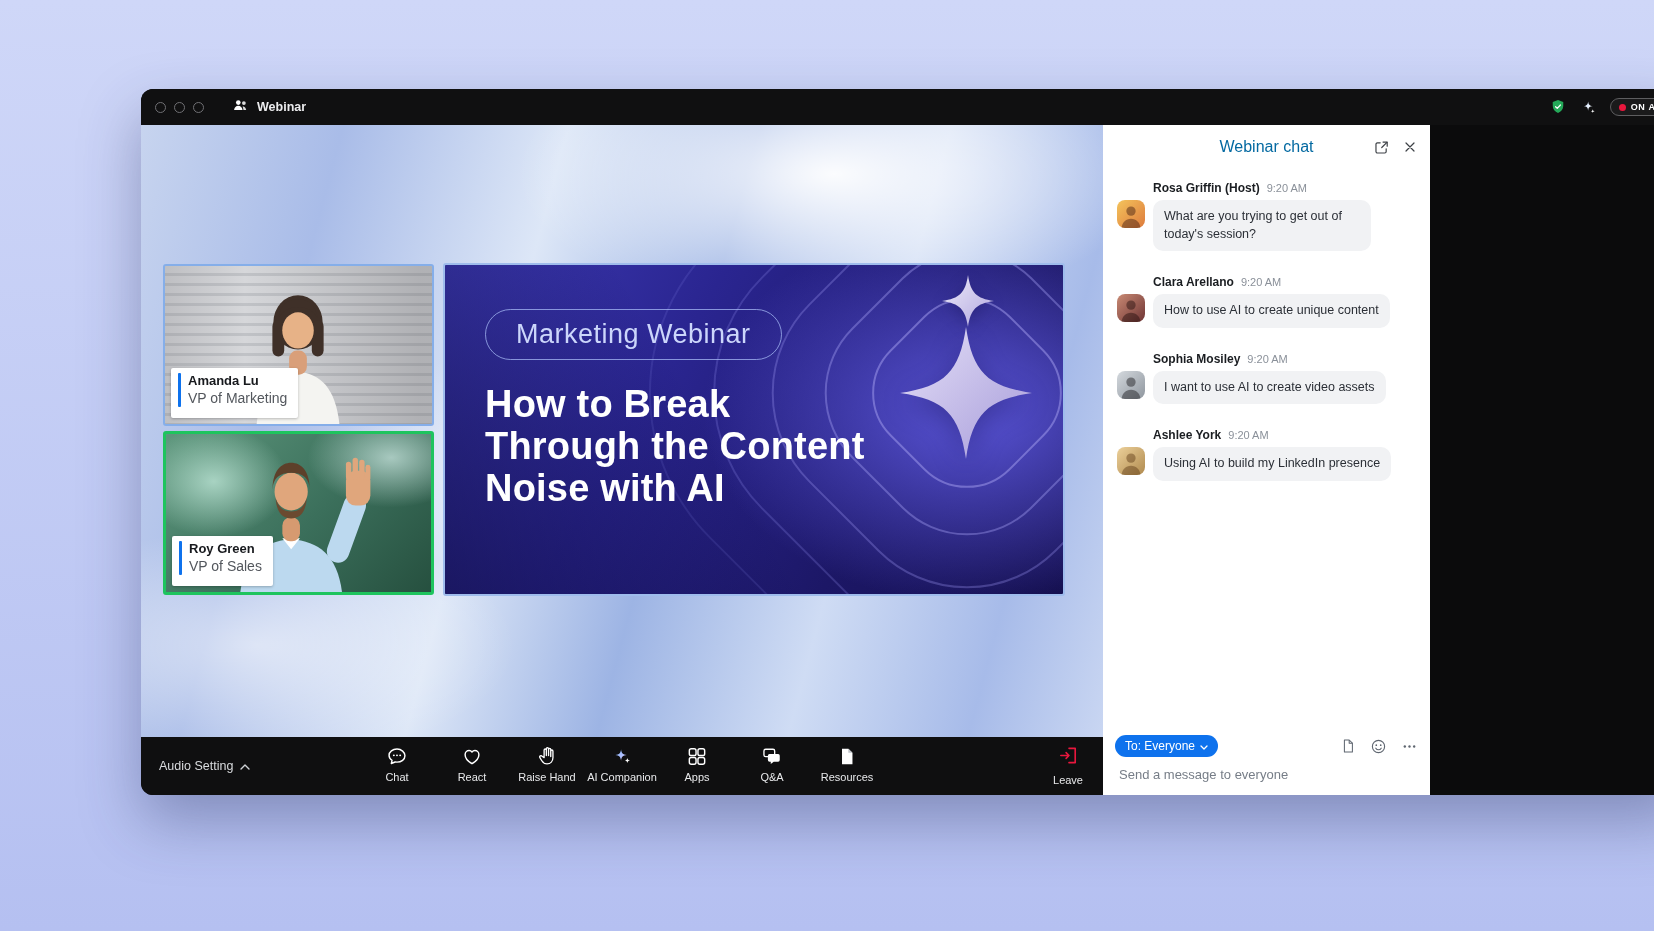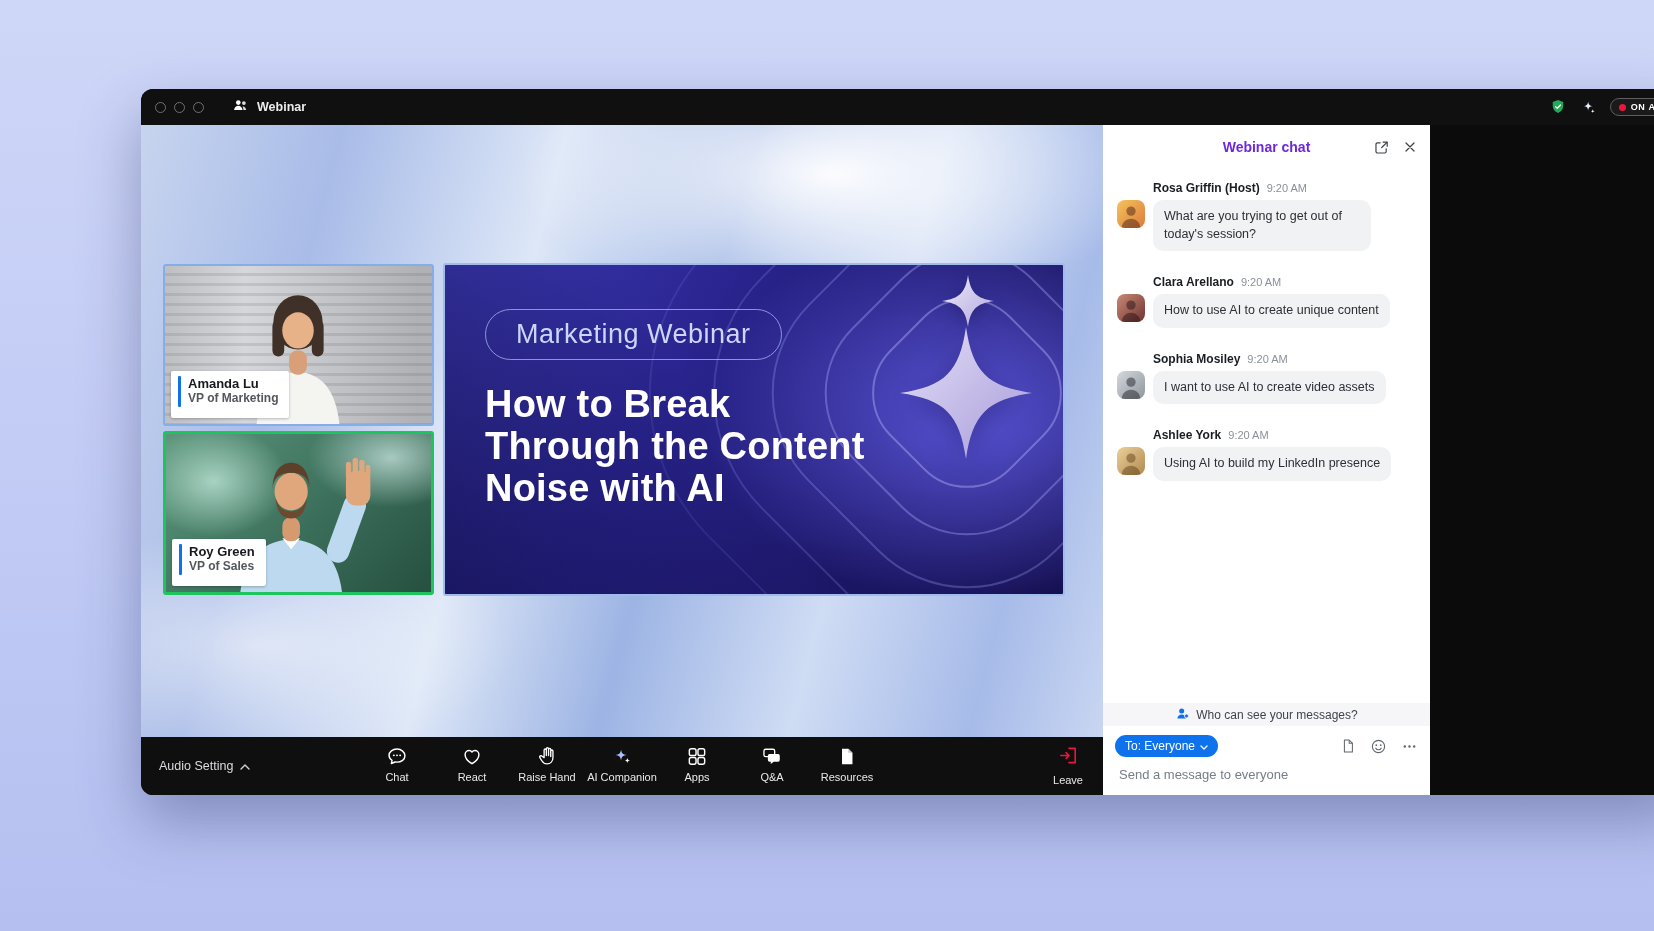--- a/index.html
+++ b/index.html
@@ -51,21 +51,21 @@
       radial-gradient(40% 50% at 18% 30%, rgba(190,230,215,.8), rgba(190,230,215,0) 70%),
       radial-gradient(45% 45% at 85% 15%, rgba(215,240,235,.7), rgba(215,240,235,0) 70%),
       linear-gradient(135deg,#5d967c 0%,#3b6f5b 55%,#26503f 100%); }
   .tile-scene{ position:absolute; inset:0; width:100%; height:100%; z-index:1;}
 
   .name-tag{ position:absolute; left:6px; bottom:6px; background:#fff; border-radius:2px;
     display:flex; align-items:stretch; padding:5px 11px 11px 7px; z-index:2;
     box-shadow:0 1px 3px rgba(0,0,0,.25); }
   .tag-bar{ width:3px; background:#0E72ED; border-radius:1px; margin-right:7px; }
   .tag-name{ font-size:13px; font-weight:bold; color:#17191d; line-height:1.2; }
-  .tag-role{ font-size:12px; color:#53575d; line-height:1.3;font-weight:bold; }
+  .tag-role{ font-size:14px; color:#53575d; line-height:1.3; }
 
   
   .slide{
     position:absolute; left:302px; top:138px; width:622px; height:333px;
     border:2px solid #9fbcec; border-radius:3px; overflow:hidden;
     background:
       radial-gradient(90% 120% at 85% 45%, #5a55d8 0%, rgba(90,85,216,0) 48%),
       linear-gradient(120deg,#3d3ab4 0%,#2a2590 35%,#1c1766 70%,#151050 100%);
   }
   .slide::after{ content:""; position:absolute; inset:0;
@@ -98,21 +98,21 @@
   .toolbar-center{ position:absolute; left:50%; top:7px; transform:translateX(-50%); display:flex; }
   .tool-item{ width:75px; display:flex; flex-direction:column; align-items:center; gap:3px; color:#e8e9eb; }
   .tool-item .ticon{ height:24px; display:flex; align-items:center; justify-content:center; }
   .tool-label{ font-size:11px; white-space:nowrap; }
   .leave-item{ position:absolute; right:20px; top:7px; display:flex; flex-direction:column; align-items:center; gap:3px; color:#e8e9eb; }
 
   
   .chat-panel{ width:327px; background:#fff; display:flex; flex-direction:column; min-height:0; }
   .chat-header{ height:44px; position:relative; flex:none; }
   .chat-header-title{ position:absolute; inset:0; display:flex; align-items:center; justify-content:center;
-    font-size:14px; font-weight:bold; color:#6d28d9; }
+    font-size:16px; font-weight:normal; color:#0369a1; }
   .chat-header-icons{ position:absolute; right:12px; top:0; height:100%; display:flex; align-items:center; gap:12px; }
   .hicon{ display:flex; align-items:center; }
 
   .chat-messages{ flex:1; min-height:0; overflow:hidden; padding:12px 12px 0 14px; }
   .msg{ margin-bottom:24px; }
   .msg-head{ margin-left:36px; font-size:12px; }
   .msg-author{ color:#1a1d21; font-weight:bold; }
   .msg-time{ color:#8a9099; font-size:11px; margin-left:7px; font-weight:normal; }
   .msg-body{ display:flex; gap:8px; margin-top:5px; align-items:flex-start; }
   .avatar{ width:28px; height:28px; border-radius:8px; flex:none; position:relative; overflow:hidden; }
@@ -438,30 +438,20 @@
               <svg viewBox="0 0 24 24">
                   <circle cx="12" cy="9.5" r="4" fill="rgba(90,55,20,.45)"></circle>
                   <path d="M4 24c0-4.4 3.6-8 8-8s8 3.6 8 8z" fill="rgba(90,55,20,.45)"></path>
                 </svg>
             </span>
             <div class="bubble">Using AI to build my LinkedIn presence</div>
           </div>
         </div>
       </div>
 
-      <div class="chat-privacy">
-        <span>
-          <svg viewBox="0 0 18 18" width="15" height="15">
-              <circle cx="8" cy="6" r="3" fill="#0E72ED"></circle>
-              <path d="M2.8 15c.5-2.9 2.6-4.8 5.2-4.8s4.7 1.9 5.2 4.8z" fill="#0E72ED"></path>
-              <circle cx="13.8" cy="12" r="2.4" fill="#0E72ED" stroke="#f6f6f8" stroke-width="1"></circle>
-            </svg>
-        </span>
-        <span>Who can see your messages?</span>
-      </div>
 
       <div class="chat-composer">
         <button class="to-pill">
           <span>To: Everyone</span>
           <span>
             <svg viewBox="0 0 8 5" width="8" height="5">
                 <path d="M1 1l3 3 3-3" stroke="#fff" stroke-width="1.3" fill="none" stroke-linecap="round" stroke-linejoin="round"></path>
               </svg>
           </span>
         </button>

